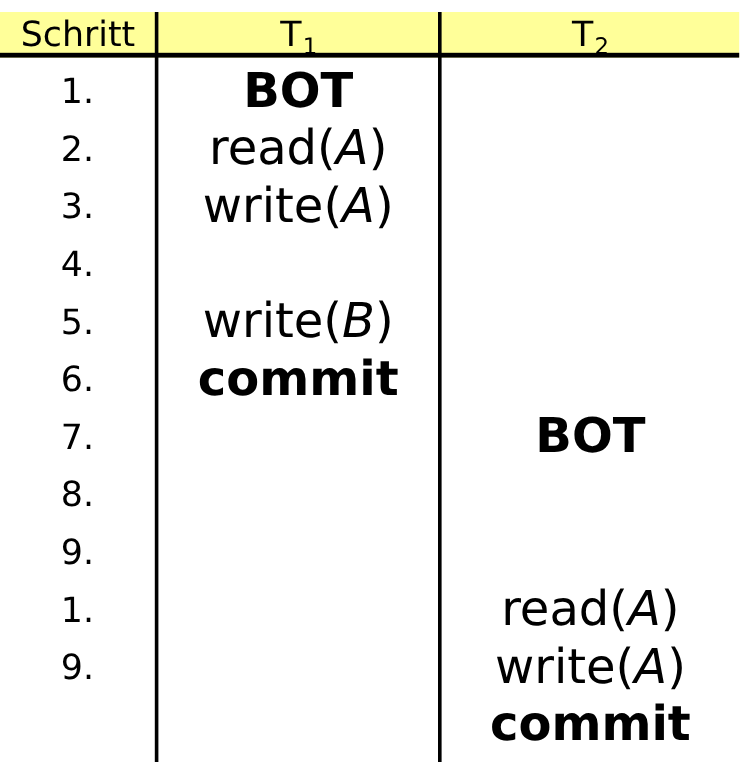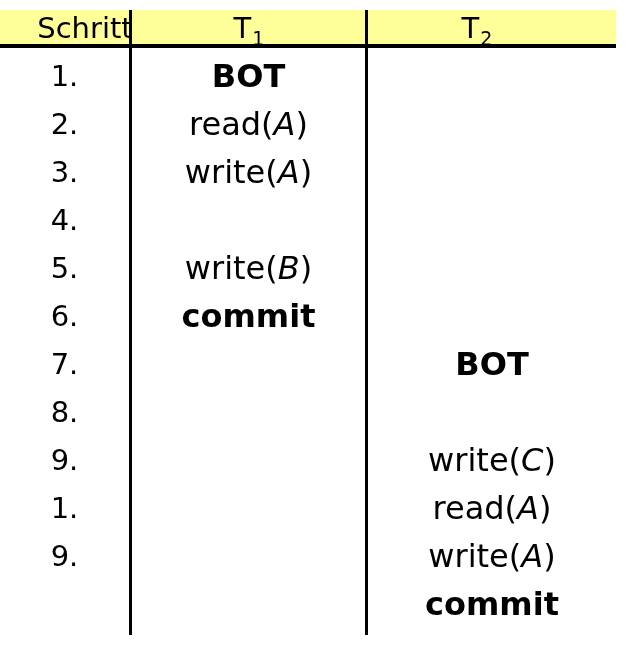--- a/index.html
+++ b/index.html
@@ -39,23 +39,23 @@
     position: absolute;
     top: 0;
     height: 38px;
     line-height: 36px;
     text-align: center;
     font-size: 29px;
     font-weight: 400;
     letter-spacing: 0px;
     white-space: nowrap;
   }
-  .hc-step  { left: 0px;   width: 130px; margin-left: 20px; }
+  .hc-step  { left: 0px;   width: 130px; }
   .hc-t1    { left: 131px; width: 235px; }
-  .hc-t2    { left: 352px; width: 249px; }
+  .hc-t2    { left: 367px; width: 249px; }
 
   .header-cell .sub {
     font-size: 19px;
     vertical-align: baseline;
     position: relative;
     top: 7px;
     left: 1px;
   }
 
   
@@ -79,21 +79,21 @@
   .row {
     position: relative;
     height: 48px;
   }
   .cell {
     position: absolute;
     top: 0;
     height: 48px;
     line-height: 48px;
     text-align: center;
-    font-size: 32px;
+    font-size: 40px;
     white-space: nowrap;
   }
   .c-step { left: 0px;   width: 129px; }
   .c-t1   { left: 132px; width: 233px; }
   .c-t2   { left: 368px; width: 248px; }
 
   .c-step { font-size: 29px; }
 
   .op { font-weight: 400; }
   .op em { font-style: italic; }
@@ -154,21 +154,20 @@
         <div class="cell c-t1"><span></span></div>
         <div class="cell c-t2"><span class="kw">BOT</span></div>
       </div>
       <div class="row">
         <div class="cell c-step">8.</div>
         <div class="cell c-t1"><span></span></div>
       </div>
       <div class="row">
         <div class="cell c-step">9.</div>
         <div class="cell c-t1"><span></span></div>
-        <div class="cell c-t2"><span class="op">write(<em>C</em>)</span></div>
       </div>
       <div class="row">
         <div class="cell c-step">1.</div>
         <div class="cell c-t1"><span></span></div>
         <div class="cell c-t2"><span class="op">read(<em>A</em>)</span></div>
       </div>
       <div class="row">
         <div class="cell c-step">9.</div>
         <div class="cell c-t1"><span></span></div>
         <div class="cell c-t2"><span class="op">write(<em>A</em>)</span></div>

